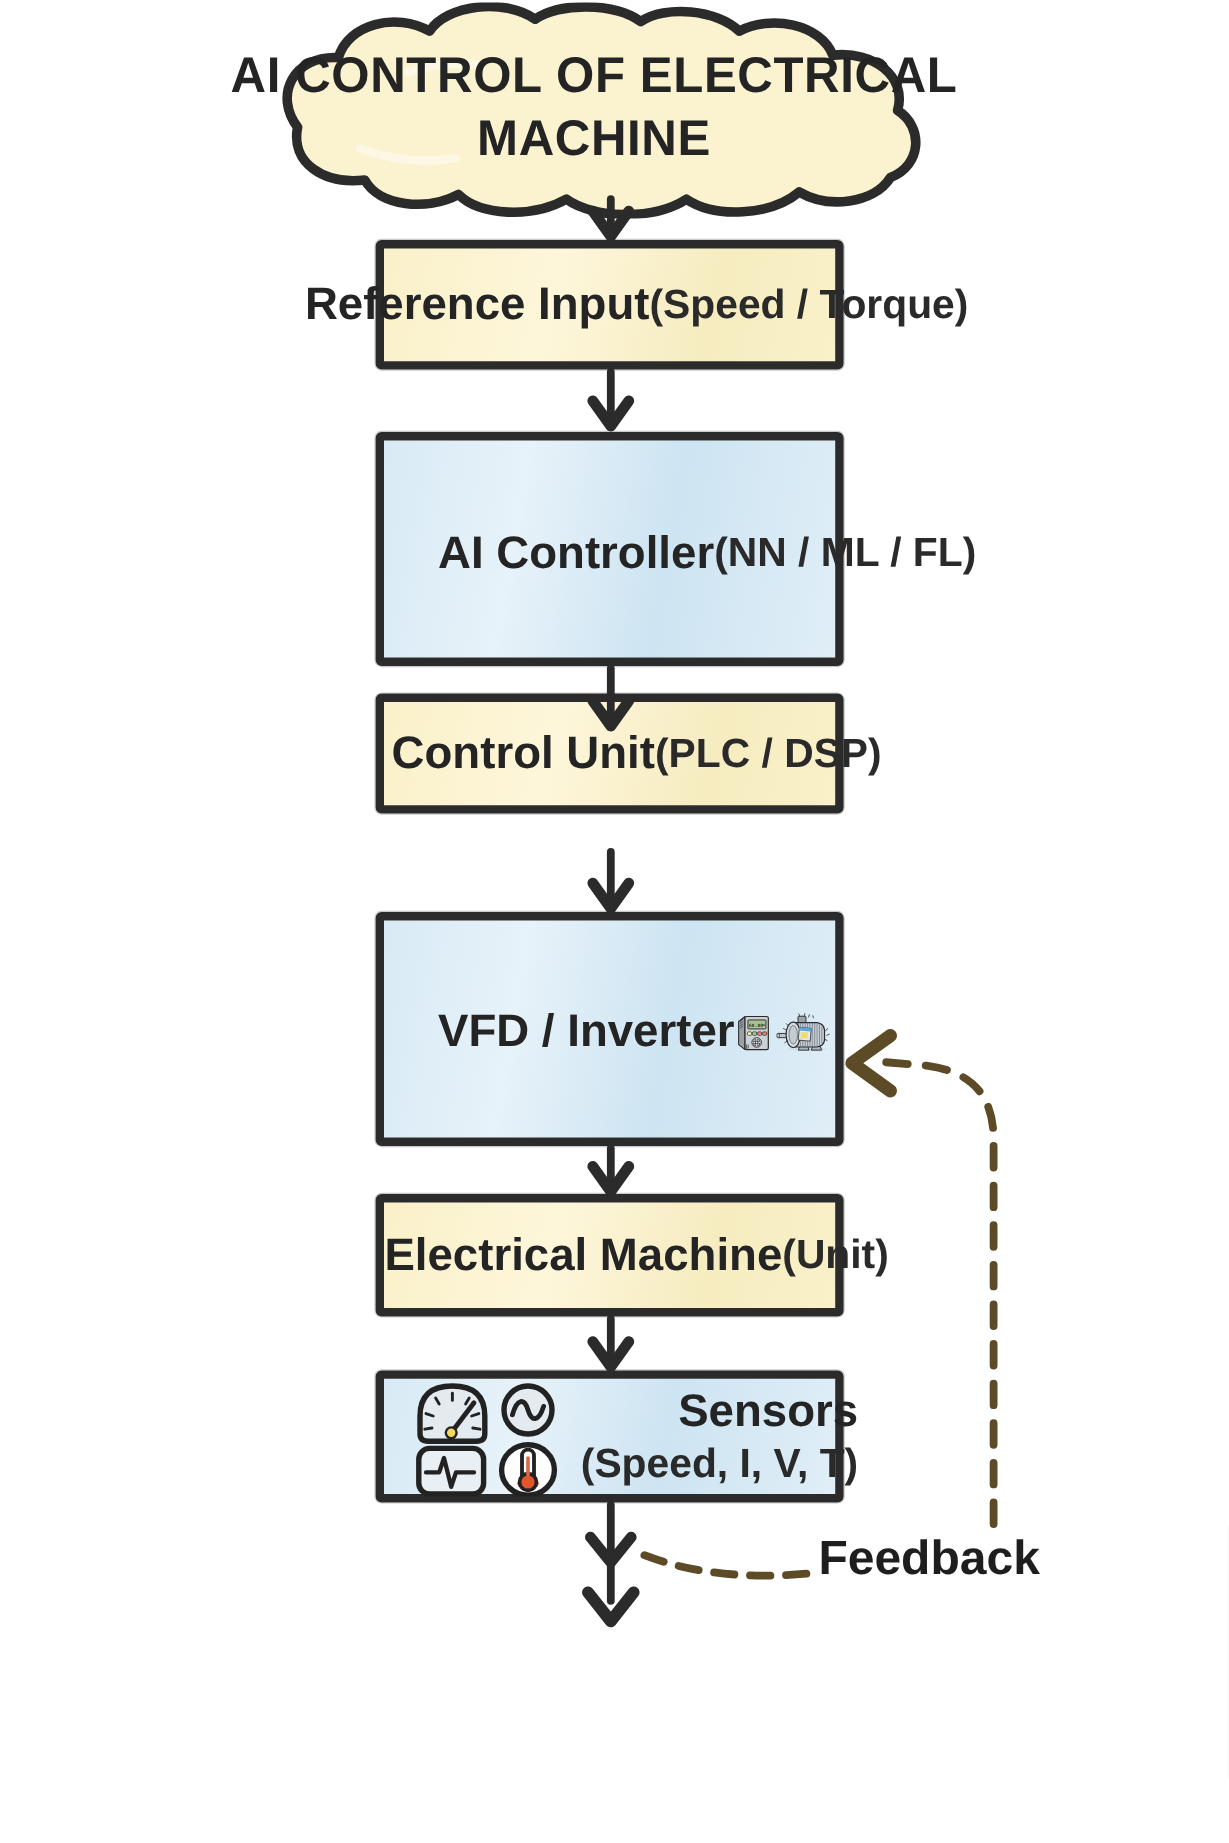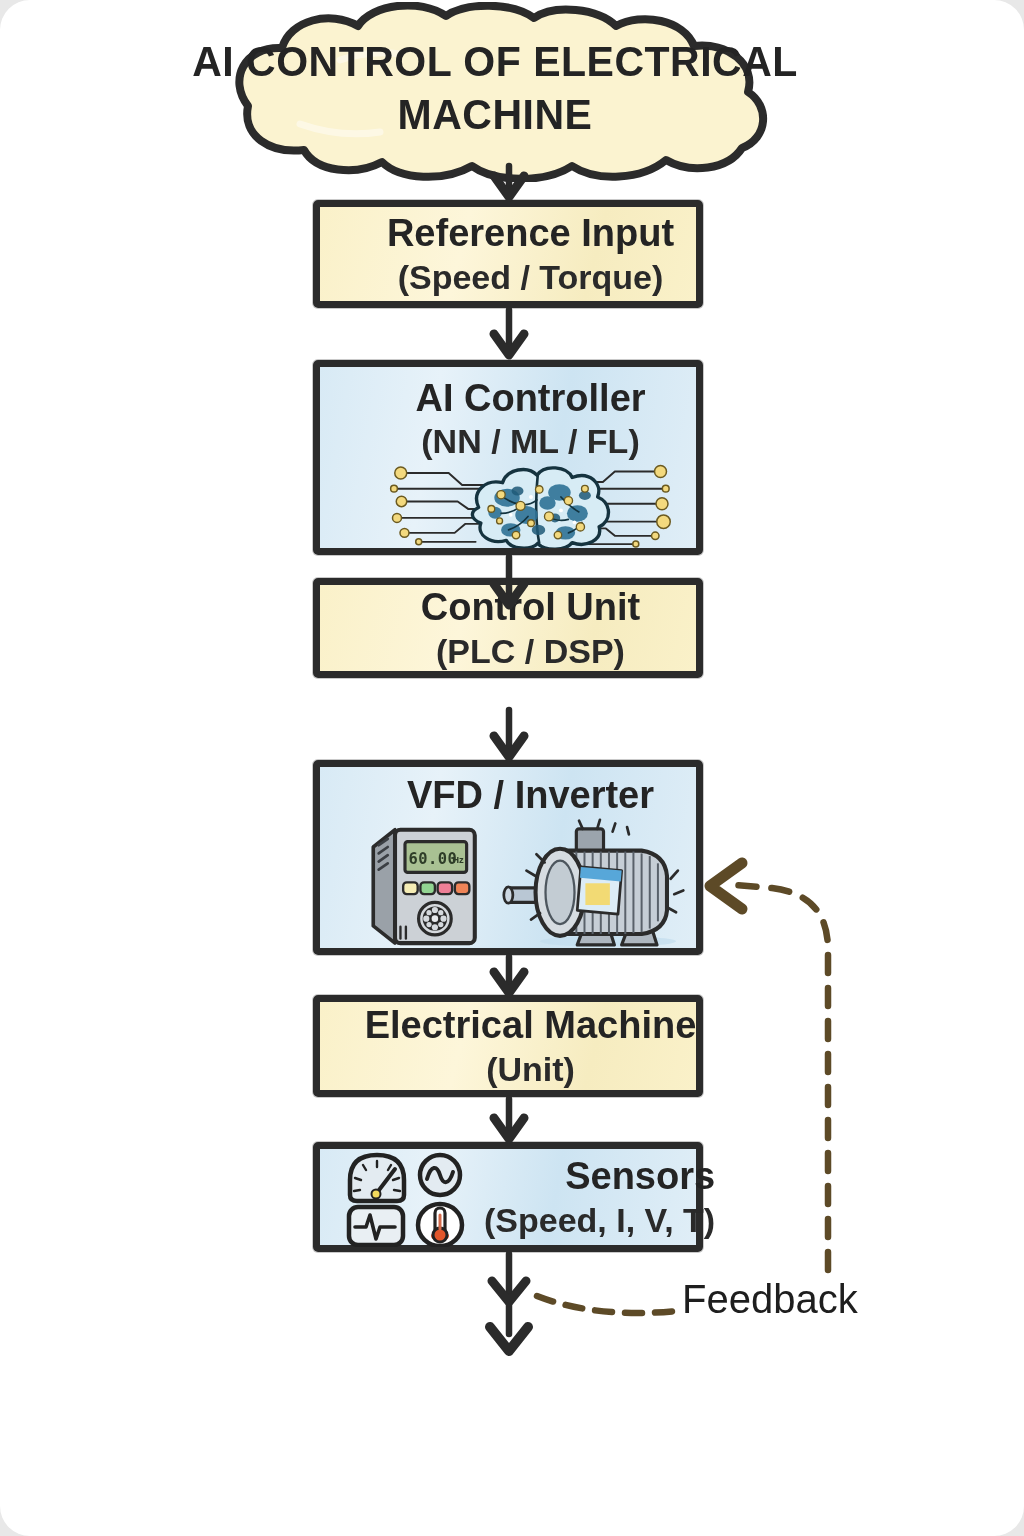--- a/index.html
+++ b/index.html
@@ -8,39 +8,39 @@
     --cloud-fill:#FBF3D0;
     --yellow-box:#FAF1C9;
     --blue-box:#D8EAF5;
     --feedback-brown:#5D4A27;
   }
   *{margin:0;padding:0;box-sizing:border-box;}
   html,body{background:#e8e8e8;}
   body{font-family:"Liberation Sans", sans-serif;}
   .canvas{
     position:relative;width:1024px;height:1536px;margin:0 auto;
-    background:var(--background);overflow:hidden;color:var(--ink);border-radius:30px;
+    background:var(--background);overflow:hidden;color:var(--ink);
   }
   
   .cloud-wrap{position:absolute;left:170px;top:2px;width:650px;height:180px;}
   .cloud-wrap svg{position:absolute;left:0;top:0;}
   .cloud-title{
     position:absolute;left:0;top:0;width:100%;height:168px;
     display:flex;flex-direction:column;align-items:center;justify-content:center;
     gap:6px;padding-top:6px;
   }
   .cloud-title .t-line{
     font-size:41px;font-weight:700;letter-spacing:.5px;color:#242424;
     transform:scaleY(1.02);white-space:nowrap;
   }
   
   .fbox{
     position:absolute;left:313px;width:390px;
     border:7px solid var(--ink);border-radius:5px;
-    display:flex;flex-direction:column;align-items:center;justify-content:center;
+    display:flex;flex-direction:row;align-items:center;justify-content:center;
     box-shadow:0 0 0 1px rgba(40,40,40,.25);
     padding-left:45px;
   }
   .fbox.yellow{
     background:linear-gradient(104deg,var(--yellow-box) 0%,#fdf6da 38%,#f6ecc0 72%,var(--yellow-box) 100%);
   }
   .fbox.blue{
     background:linear-gradient(100deg,var(--blue-box) 0%,#e7f2f9 30%,#cde4f2 62%,#e0eef7 100%);
   }
   .box-title{font-size:38px;font-weight:700;color:#242424;line-height:1.22;white-space:nowrap;}
@@ -51,21 +51,21 @@
   #box-vfd{top:760px;height:195px;justify-content:space-between;padding-top:5px;}
   #box-machine{top:995px;height:102px;}
   #box-sensors{top:1142px;height:110px;flex-direction:row;justify-content:flex-start;padding:4px 10px 4px 14px;}
   .sensor-icons{flex:0 0 150px;height:100px;}
   .sensor-text{flex:1;display:flex;flex-direction:column;align-items:flex-end;justify-content:center;}
   .ai-art{margin-top:2px;}
   .vfd-art{margin-top:0px;}
   
   .overlay{position:absolute;left:0;top:0;pointer-events:none;}
   .feedback-label{
-    position:absolute;left:682px;top:1277px;font-size:40px;font-weight:400;
+    position:absolute;left:682px;top:1277px;font-size:40px;font-weight:700;
     color:#1e1e1e;letter-spacing:0px;white-space:nowrap;
   }
   .seg7{font-family:"DejaVu Sans Mono", monospace;}
 </style>
 </head>
 <body>
 
 <div class="canvas">
 
   <div class="cloud-wrap">

